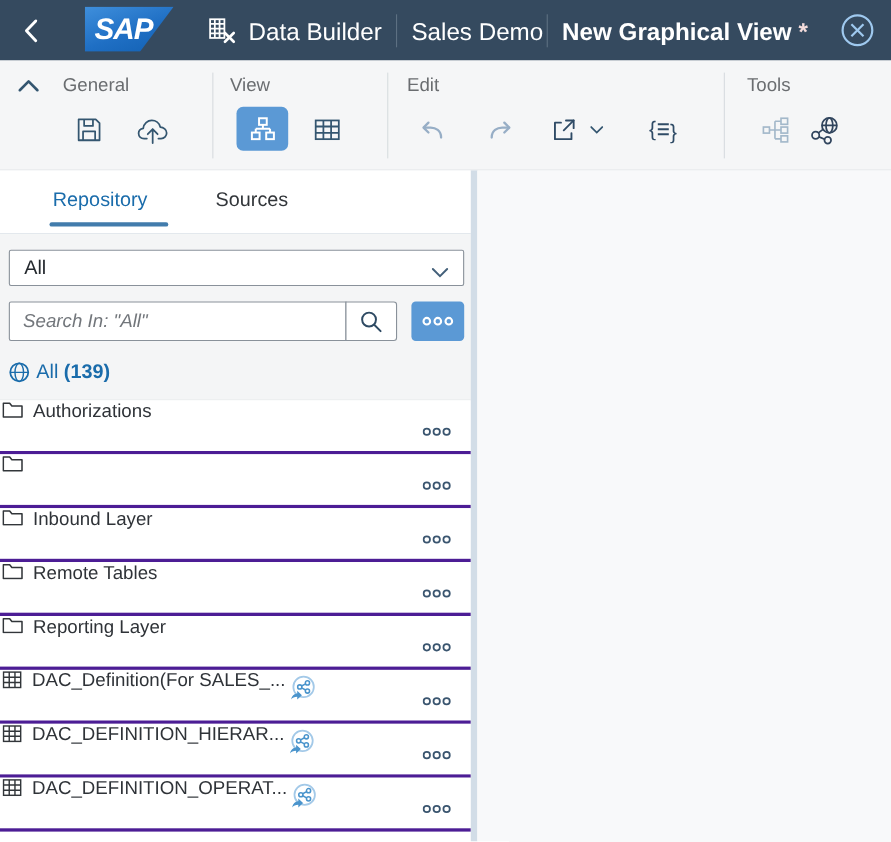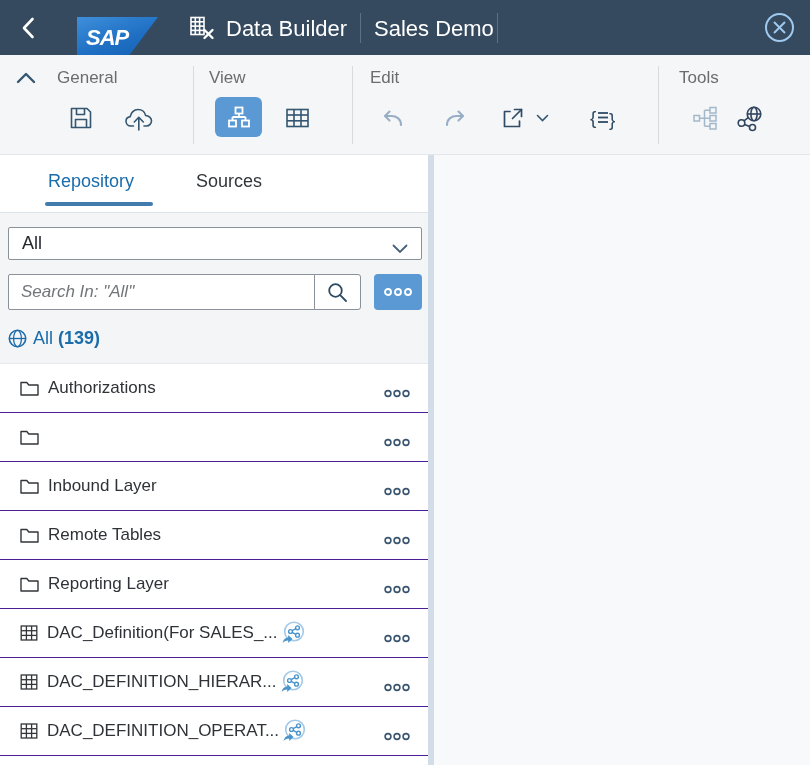--- a/index.html
+++ b/index.html
@@ -3,24 +3,24 @@
 <meta charset="utf-8">
 <style>
   * { margin:0; padding:0; box-sizing:border-box; }
   html,body { width:810px; height:765px; overflow:hidden; background:#fff;
               font-family:"Liberation Sans", sans-serif; }
   .stage { position:relative; width:810px; height:765px; overflow:hidden; }
 
   
   .header { position:absolute; top:0; left:0; width:810px; height:55px; background:#354a5f; }
   .back-btn { position:absolute; left:20px; top:16px; width:18px; height:24px; cursor:pointer; }
-  .sap-logo { position:absolute; left:77px; top:17px; width:81px; height:41px;
+  .sap-logo { position:absolute; left:77px; top:6px; width:81px; height:41px;
               background:linear-gradient(160deg,#3f8fdc 0%,#1f6fc4 55%,#1260b2 100%);
               clip-path:polygon(0 0,100% 0,62% 100%,0 100%);
-              color:#fff; font-weight:bold; font-style:italic; font-size:22px;
+              color:#fff; font-weight:bold; font-style:italic; font-size:27px;
               line-height:41px; padding-left:9px; letter-spacing:-1px; }
   .hdr-ico { position:absolute; top:14px; }
   .hdr-text { position:absolute; top:16px; color:#fff; font-size:22px; white-space:nowrap; }
   .hdr-sep { position:absolute; top:13px; width:1px; height:30px; background:#5d7082; }
   .doc-title { font-weight:bold; }
   .unsaved { color:#f3dcdc; font-weight:bold; }
   .close-btn { position:absolute; right:14px; top:11px; width:33px; height:33px; cursor:pointer; }
 
   
   .toolbar { position:absolute; top:55px; left:0; width:810px; height:100px;
@@ -53,22 +53,22 @@
                 border:1px solid #89919a; border-radius:0 3px 3px 0; display:flex;
                 align-items:center; justify-content:center; cursor:pointer; }
   .more-btn { position:absolute; left:374px; top:61px; width:48px; height:36px; background:#5b99d5;
               border:none; border-radius:4px; display:flex; align-items:center;
               justify-content:center; cursor:pointer; }
   .scope-line { position:absolute; left:7px; top:115px; display:flex; align-items:center;
                 gap:5px; cursor:pointer; color:#1a6cab; font-size:18px; }
   .scope-count { font-weight:bold; }
 
   .list { position:absolute; top:363px; left:0; width:428px; border-top:1px solid #e7eaec; }
-  .row { position:relative; height:49px; background:#fff; border-bottom:1px solid #4c1d95;
-         display:flex; align-items:center; padding-left:20px; cursor:pointer; }
+  .row { position:relative; height:49px; background:#fff; border-bottom:3px solid #4c1d95;
+         display:flex; padding-left:2px; cursor:pointer; }
   .row-label { margin-left:9px; font-size:17px; color:#2f3338; white-space:nowrap; }
   .badge { margin-left:2px; margin-top:4px; }
   .row-overflow { position:absolute; right:18px; top:20px; width:26px; height:9px; cursor:pointer; }
 
   .splitter { position:absolute; left:428px; top:155px; width:6px; height:610px;
               background:#d2dde7; cursor:col-resize; }
   .canvas { position:absolute; left:434px; top:155px; width:376px; height:610px; background:#f8f9fa; }
 </style>
 </head>
 <body>
@@ -95,20 +95,24 @@
         <g stroke="#ffffff" stroke-width="2.4" fill="none" stroke-linecap="round">
           <line x1="16.5" y1="24" x2="24.5" y2="16"></line>
           <line x1="16.5" y1="16" x2="24.5" y2="24"></line>
         </g>
       </svg>
     </div>
     <div class="hdr-text" style="left:226px;">Data Builder</div>
     <div class="hdr-sep" style="left:360px;"></div>
     <div class="hdr-text" style="left:374px;">Sales Demo</div>
     <div class="hdr-sep" style="left:497px;"></div>
+    <div class="hdr-text doc-title" style="left:511px;">
+      <span>New Graphical View</span>
+      <span class="unsaved">*</span>
+    </div>
     <div class="close-btn">
       <svg width="33" height="33" viewBox="0 0 33 33">
         <circle cx="16.5" cy="16.5" r="13.5" stroke="#9fc9ef" stroke-width="2" fill="none"></circle>
         <line x1="11" y1="11" x2="22" y2="22" stroke="#9fc9ef" stroke-width="2"></line>
         <line x1="22" y1="11" x2="11" y2="22" stroke="#9fc9ef" stroke-width="2"></line>
       </svg>
     </div>
   </div>
 
   <div class="toolbar">

